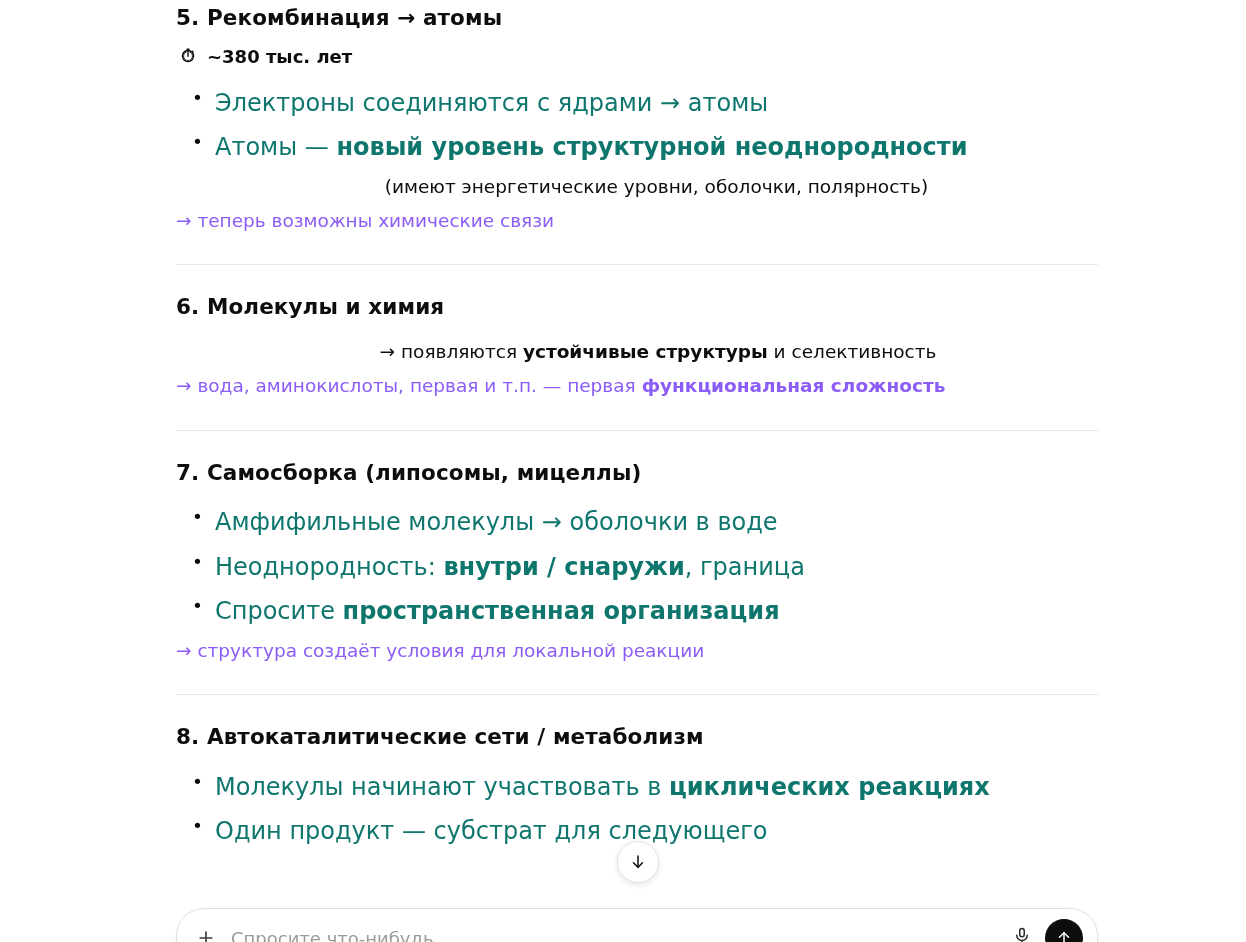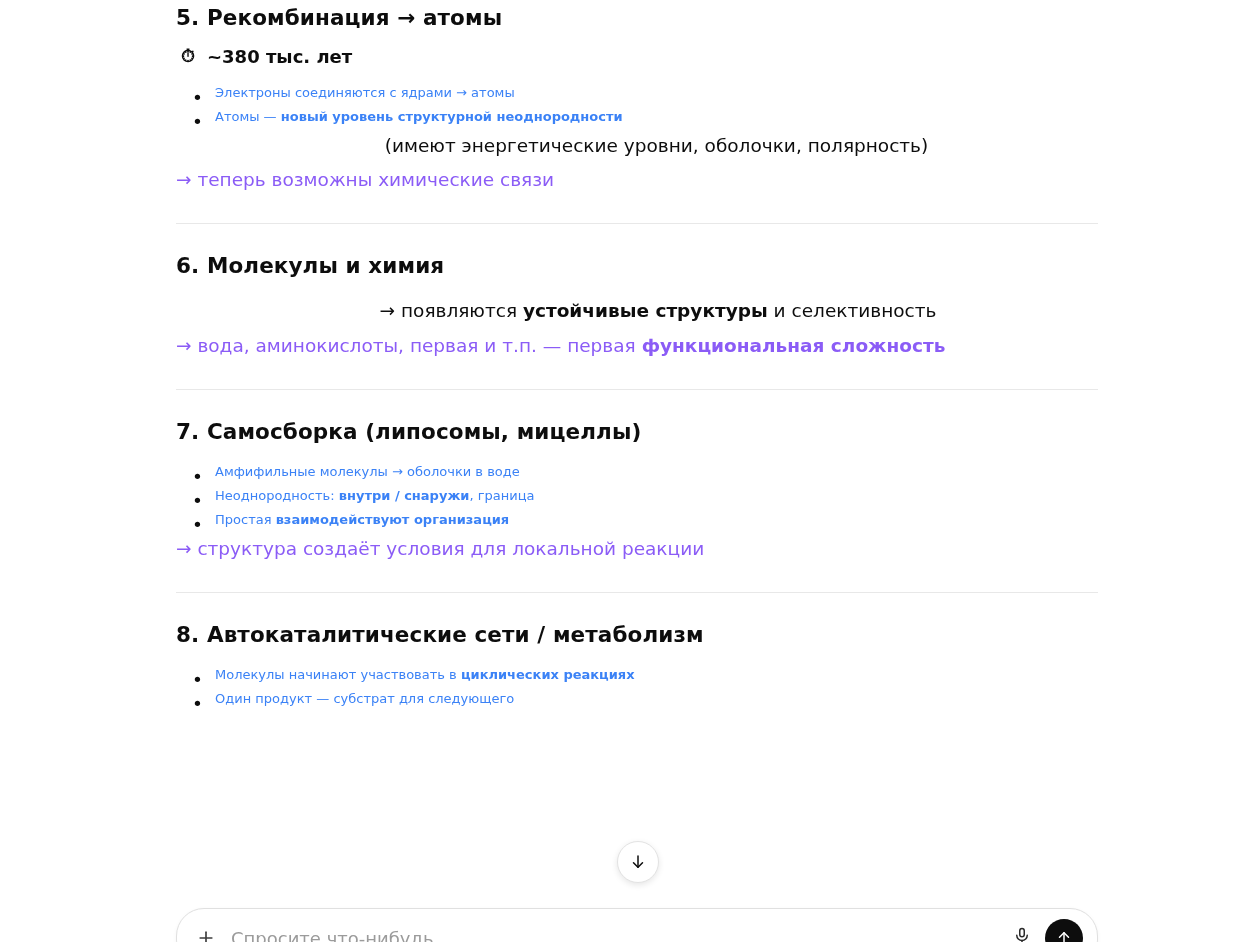--- a/index.html
+++ b/index.html
@@ -52,23 +52,23 @@
     text-align: center;
   }
   ul.bullets {
     list-style: none;
     margin: 0;
     padding: 0;
   }
   ul.bullets li {
     position: relative;
     padding-left: 39px;
-    font-size: 13px;
-    line-height: 1.85;
-    color: #3b82f6;
+    font-size: 24px;
+    line-height: 1.85;
+    color: #0f766e;
   }
   ul.bullets li::before {
     content: "•";
     position: absolute;
     left: 16px;
     top: 0;
     font-size: 18.5px;
     line-height: 1.85;
     color: #0d0d0d;
   }
@@ -195,21 +195,21 @@
       <div class="arrow-line"><span>→ вода, аминокислоты, первая и т.п. — первая </span><b>функциональная сложность</b></div>
     </div>
 
     <hr class="divider">
 
     <div class="section">
       <h2 class="sec-title">7. Самосборка (липосомы, мицеллы)</h2>
       <ul class="bullets">
         <li><span>Амфифильные молекулы → оболочки в воде</span></li>
         <li><span>Неоднородность: </span><b>внутри / снаружи</b><span>, граница</span></li>
-        <li><span>Простая </span><b>взаимодействуют организация</b></li>
+        <li><span>Спросите </span><b>пространственная организация</b></li>
       </ul>
       <div class="arrow-line">→ структура создаёт условия для локальной реакции</div>
     </div>
 
     <hr class="divider">
 
     <div class="section">
       <h2 class="sec-title">8. Автокаталитические сети / метаболизм</h2>
       <ul class="bullets">
         <li><span>Молекулы начинают участвовать в </span><b>циклических реакциях</b></li>

